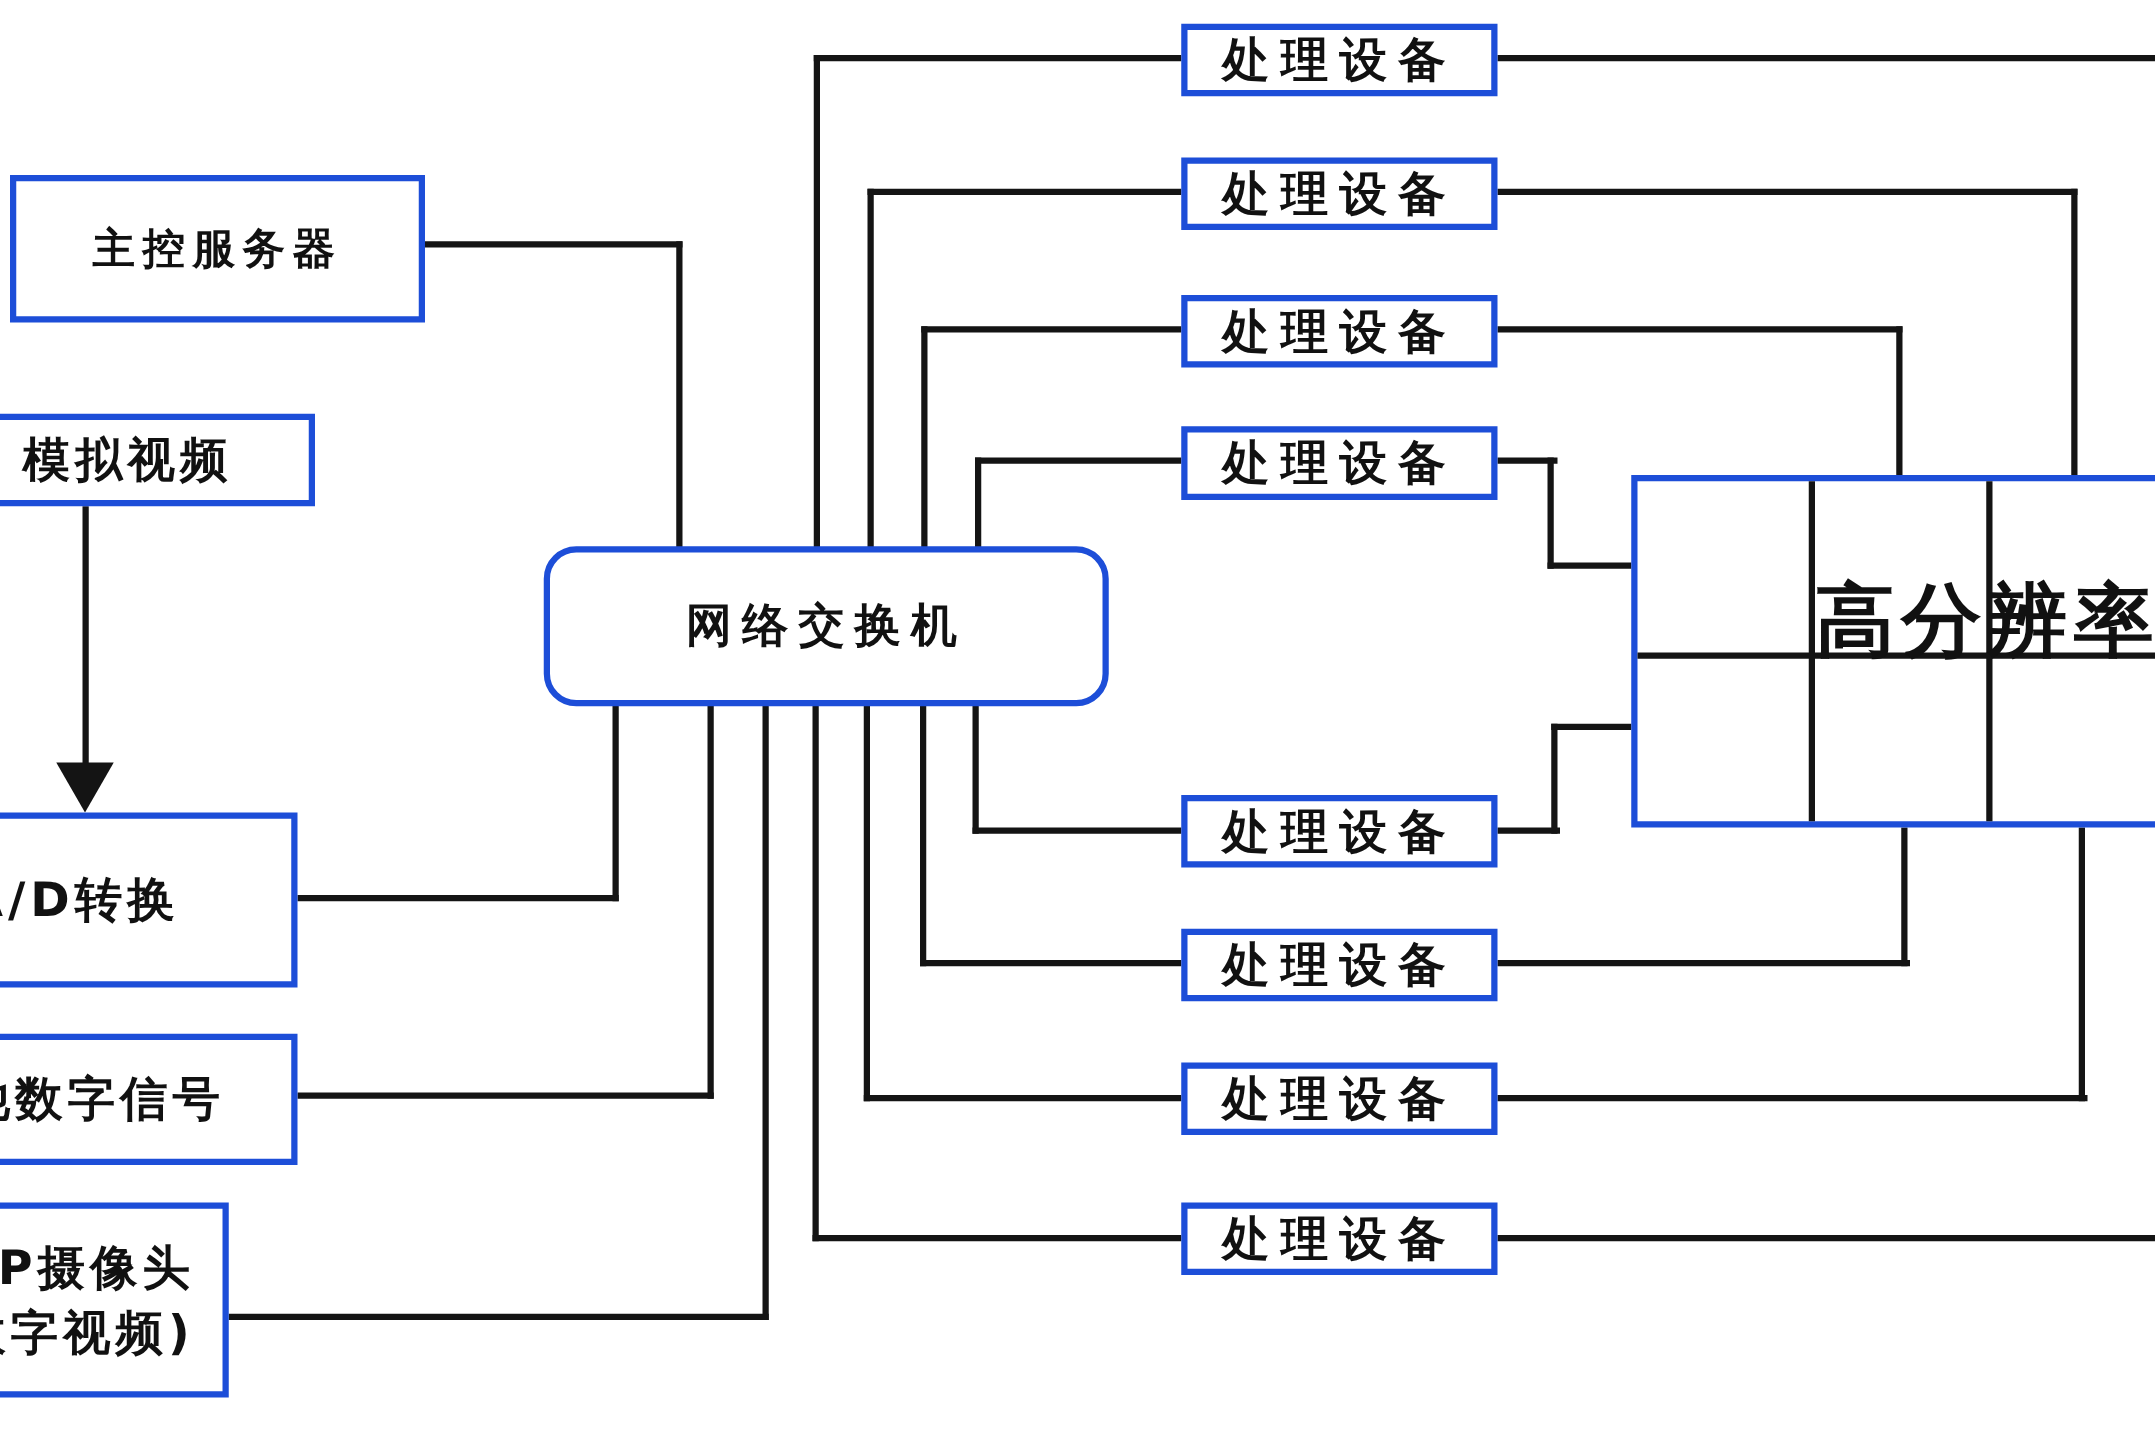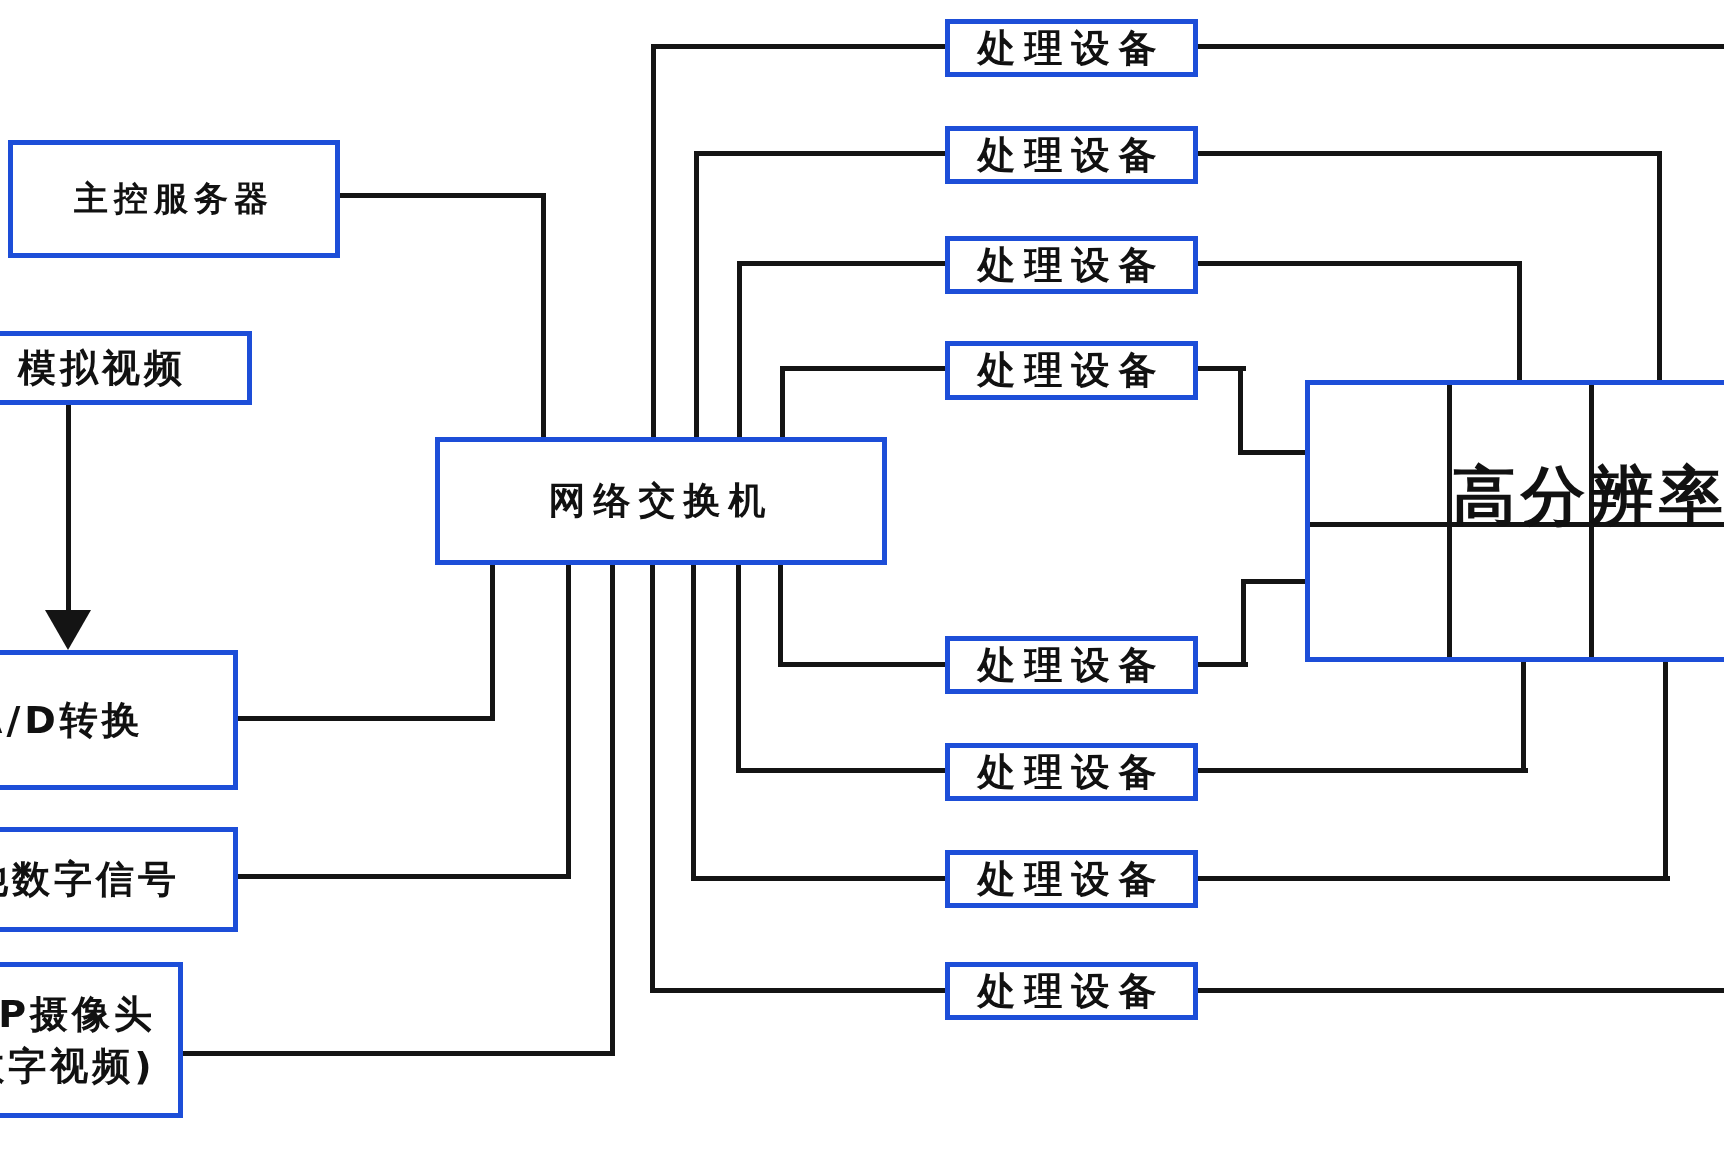--- a/index.html
+++ b/index.html
@@ -22,21 +22,21 @@
     font-weight:bold;
     z-index:2;
     white-space:nowrap;
   }
   .hline,.vline{position:absolute;background:#141414;z-index:1;}
   .hline{height:5px;}
   .vline{width:5px;}
   .lbl{display:block;}
   .master{font-size:34px;letter-spacing:6px;}
   .leftbox{font-size:38px;letter-spacing:4px;}
-  .switch{font-size:37px;letter-spacing:8px;}
+  .switch{font-size:37px;letter-spacing:8px;border-radius:26px;}
   .proc{font-size:38px;letter-spacing:9px;}
   .wall{z-index:2;}
   .wall .grid-line{position:absolute;background:#141414;}
   .wall-text{position:absolute;font-weight:bold;font-size:64px;letter-spacing:5px;white-space:nowrap;}
   .arrow-shaft{position:absolute;width:5px;background:#141414;z-index:1;}
   .arrow-head{
     position:absolute;width:0;height:0;z-index:1;
     border-left:23px solid transparent;
     border-right:23px solid transparent;
     border-top:40px solid #141414;

